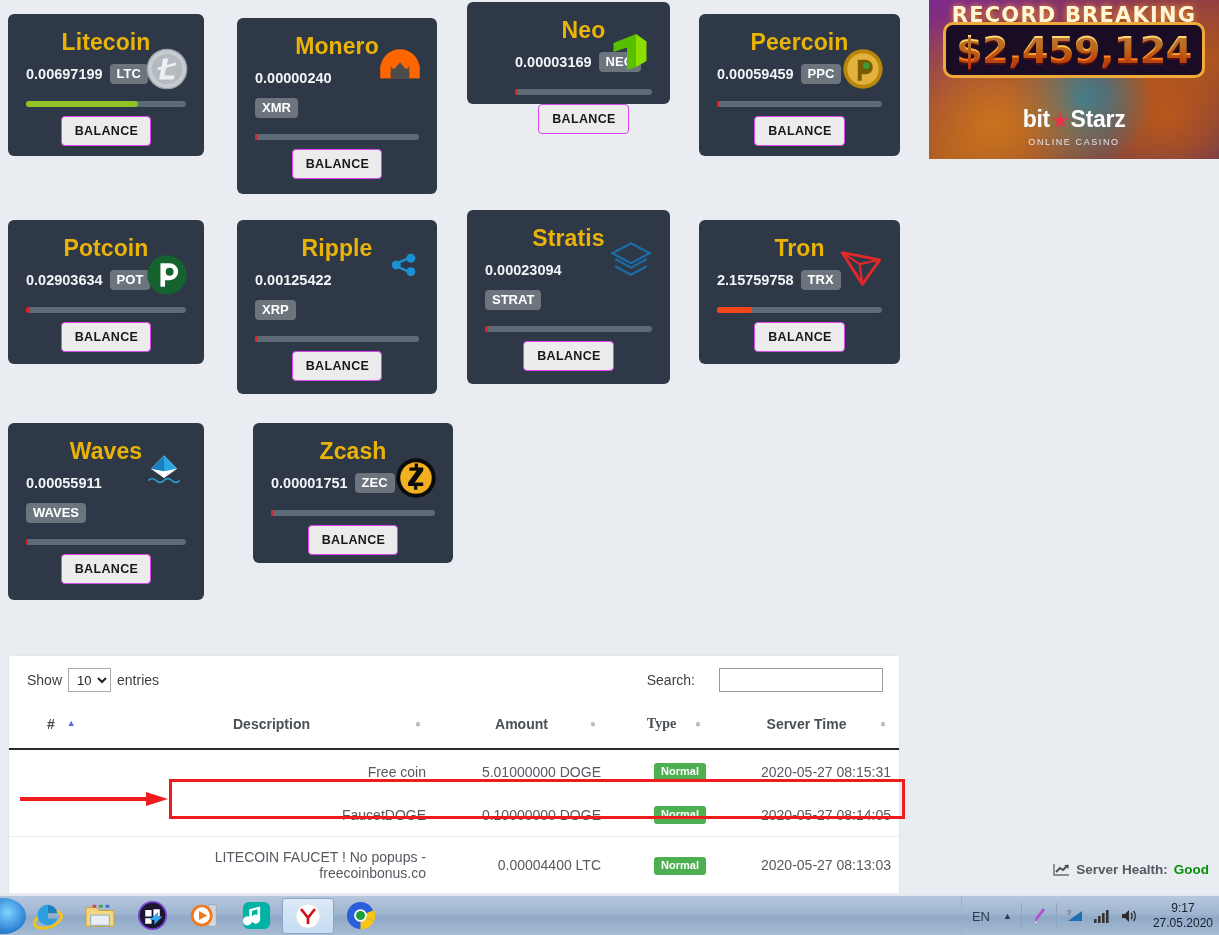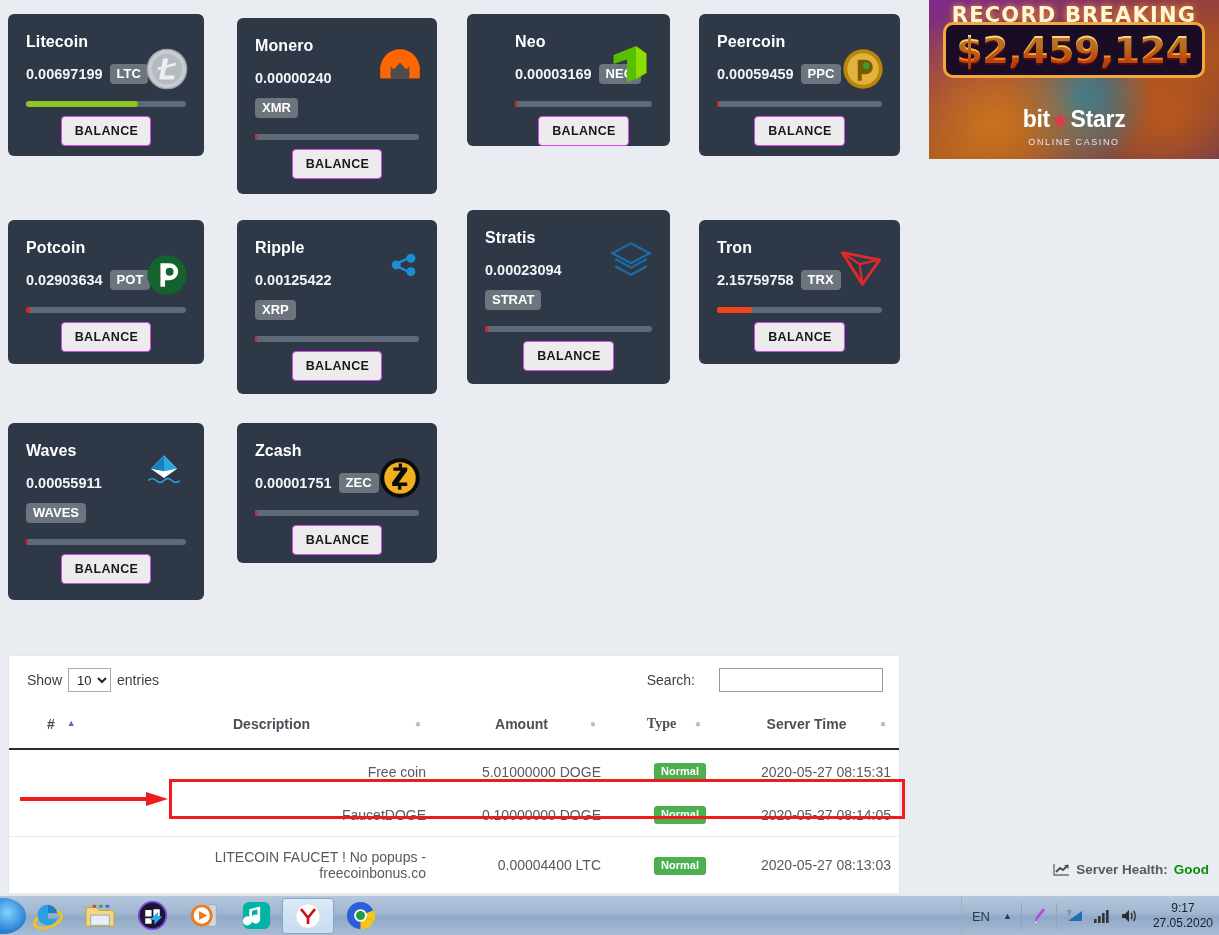--- a/index.html
+++ b/index.html
@@ -13,26 +13,27 @@
 
   
   .cards-area { position: absolute; left: 0; top: 0; width: 928px; }
   .coin-card {
     position: absolute;
     background: #2e3847;
     border-radius: 6px;
     padding: 16px 18px 14px 18px;
   }
   .coin-name {
-    color: #ffffff;
-    font-size: 16px;
+    color: #eab308;
+    font-size: 23px;
     font-weight: bold;
     letter-spacing: .1px;
     line-height: 24px;
     margin-bottom: 9px;
+    text-align: center;
   }
   .coin-amount-line {
     display: flex;
     align-items: center;
     flex-wrap: wrap;
     gap: 7px;
     min-height: 22px;
   }
   .coin-amount {
     color: #f2f5f8;
@@ -311,21 +312,21 @@
       <button class="balance-btn">BALANCE</button>
       <svg class="coin-logo" viewBox="0 0 64 64" style="top:30px;">
         <path d="M2 32a30 30 0 0 1 60 0v14H2z" fill="#ff6600"></path>
         <path d="M2 46V26l14 14L32 22l16 18 14-14v20z" fill="#4c4c4c"></path>
         <path d="M2 46h16v-6L2 26z" fill="#ff6600"></path>
         <path d="M62 46H46v-6l16-14z" fill="#ff6600"></path>
         <path d="M18 46V28l14 14 14-14v18z" fill="#4c4c4c"></path>
       </svg>
     </div>
 
-    <div class="coin-card" style="left:467px; top:14px; width:203px; height:132px;padding-left:48px;">
+    <div class="coin-card" style="left:467px; top:2px; width:203px; height:102px;padding-left:48px;">
       <div class="coin-name">Neo</div>
       <div class="coin-amount-line">
         <span class="coin-amount">0.00003169</span>
         <span class="coin-badge">NEO</span>
       </div>
       <div class="progress-track">
         <div class="progress-fill" style="width:1.5%; background:#e02020;"></div>
       </div>
       <button class="balance-btn">BALANCE</button>
       <svg class="coin-logo" viewBox="0 0 64 64" style="top:26px; width:48px; height:48px;">
@@ -431,21 +432,21 @@
       </div>
       <button class="balance-btn">BALANCE</button>
       <svg class="coin-logo" viewBox="0 0 64 64" style="top:26px; width:48px; height:42px;">
         <path d="M32 10 L52 30 L32 44 L12 30 Z" fill="#ffffff"></path>
         <path d="M32 10 L52 30 L32 34 Z" fill="#2aa8e0"></path>
         <path d="M32 10 L12 30 L32 34 Z" fill="#1a7fc0"></path>
         <path d="M8 48 q6-6 12 0 t12 0 t12 0 t12 0" fill="none" stroke="#2aa8e0" stroke-width="2"></path>
       </svg>
     </div>
 
-    <div class="coin-card" style="left:237px; top:423px; width:200px; height:140px;">
+    <div class="coin-card" style="left:253px; top:423px; width:200px; height:140px;">
       <div class="coin-name">Zcash</div>
       <div class="coin-amount-line">
         <span class="coin-amount">0.00001751</span>
         <span class="coin-badge">ZEC</span>
       </div>
       <div class="progress-track">
         <div class="progress-fill" style="width:1.5%; background:#e02020;"></div>
       </div>
       <button class="balance-btn">BALANCE</button>
       <svg class="coin-logo" viewBox="0 0 64 64">

